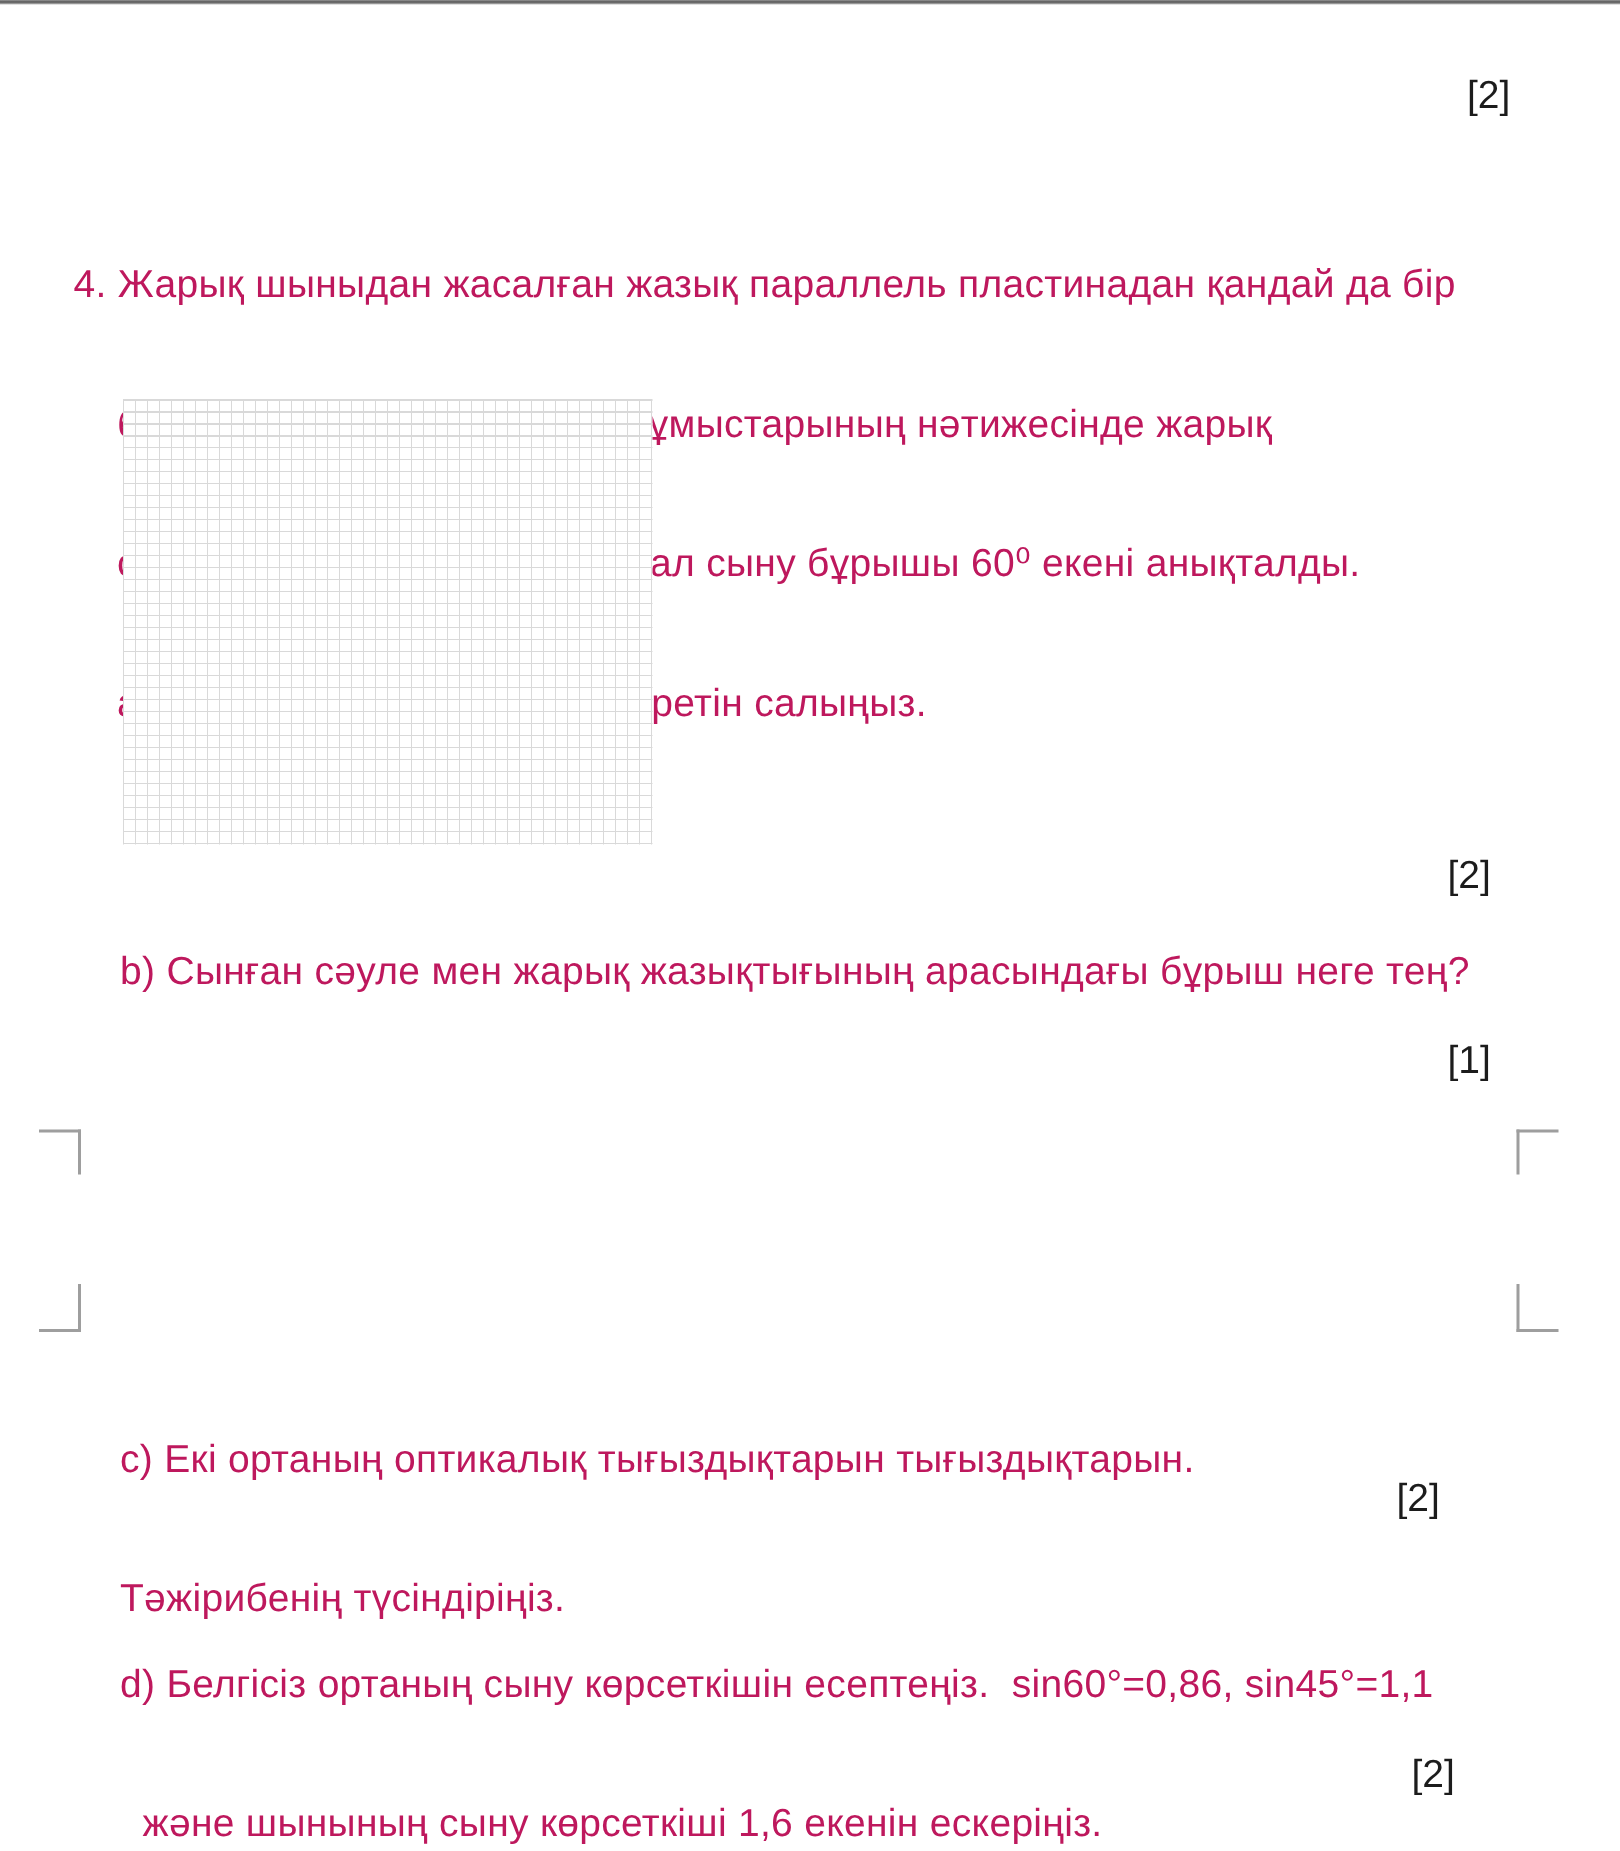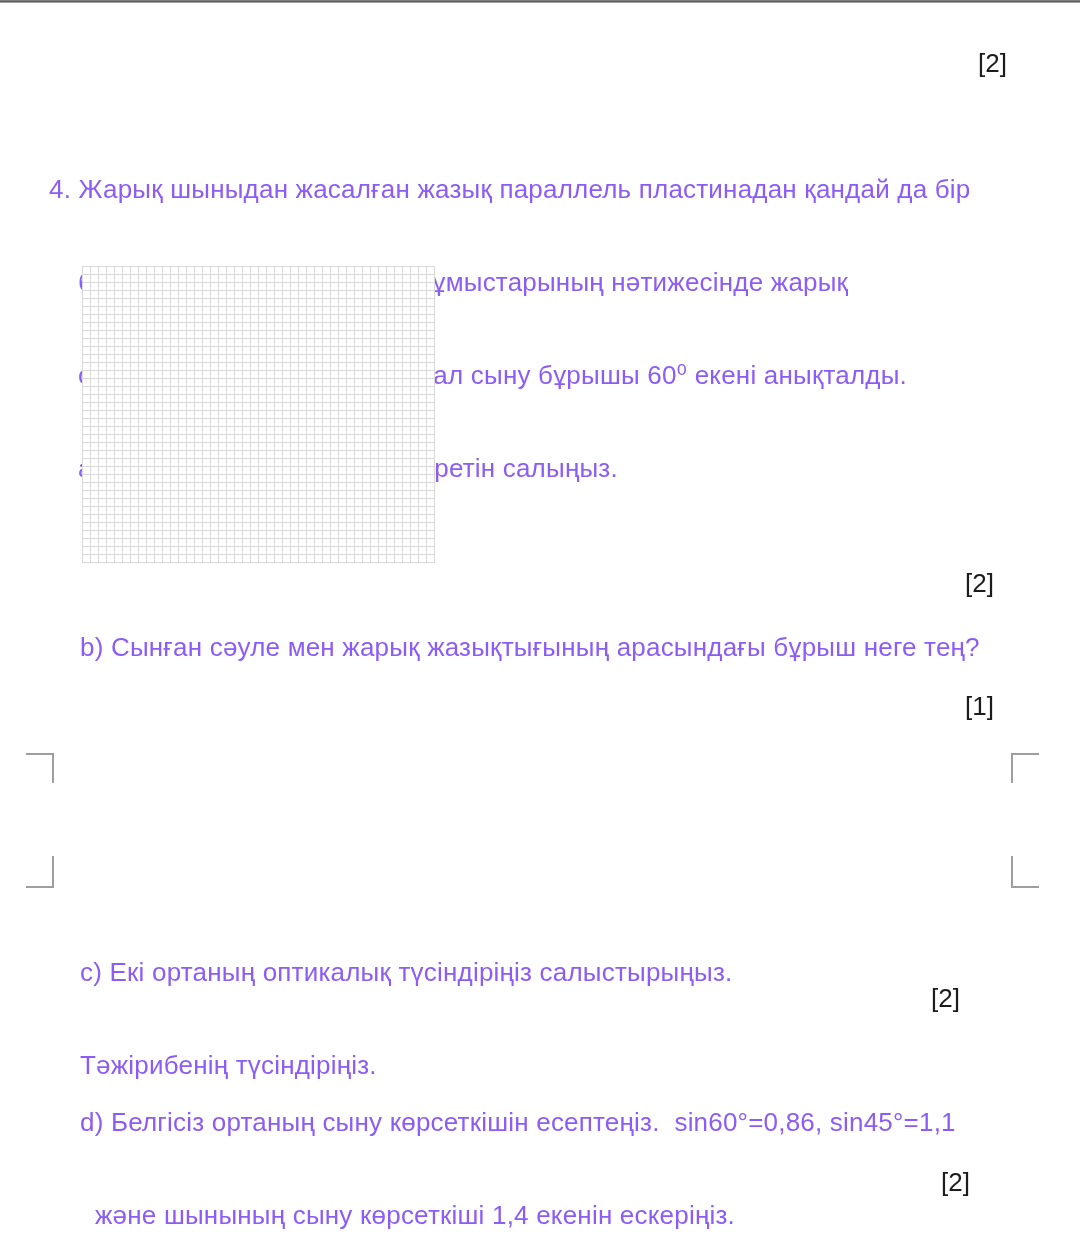--- a/index.html
+++ b/index.html
@@ -10,21 +10,21 @@
     font-family:"Liberation Sans","DejaVu Sans",sans-serif;
     color:#202020;
     overflow:hidden;
   }
   .abs { position:absolute; }
   .txt {
     font-size:26px;
     line-height:31px;
     letter-spacing:0.2px;
     white-space:pre;
-    color:#8b5cf6;
+    color:#be185d;
   }
   .mark {
     font-size:26px;
     line-height:31px;
     color:#1c1c1c;
   }
   .q4line { white-space:pre; }
   .q4line.first { margin-left:-29px; }
   .dline2 { margin-left:15px; }
   .grid {
@@ -67,24 +67,24 @@
 <div class="cm" style="left:1011px;top:753px; width:2px;  height:30px;"></div>
 
 <div class="abs separator"></div>
 
 <div class="cm" style="left:52px;  top:856px; width:2px;  height:32px;"></div>
 <div class="cm" style="left:26px;  top:886px; width:28px; height:2px;"></div>
 <div class="cm" style="left:1011px;top:856px; width:2px;  height:32px;"></div>
 <div class="cm" style="left:1011px;top:886px; width:28px; height:2px;"></div>
 
 <div class="abs txt" style="left:80px; top:895px;">
-  <div>c) Екі ортаның оптикалық түсіндіріңіз салыстырыңыз.</div>
+  <div>c) Екі ортаның оптикалық тығыздықтарын тығыздықтарын.</div>
   <div>Тәжірибенің түсіндіріңіз.</div>
 </div>
 
 <div class="abs mark" style="left:931px; top:983px;">[2]</div>
 
 <div class="abs txt" style="left:80px; top:1045px;">
   <div>d) Белгісіз ортаның сыну көрсеткішін есептеңіз.  sin60°=0,86, sin45°=1,1</div>
-  <div class="dline2">және шынының сыну көрсеткіші 1,4 екенін ескеріңіз.</div>
+  <div class="dline2">және шынының сыну көрсеткіші 1,6 екенін ескеріңіз.</div>
 </div>
 
 <div class="abs mark" style="left:941px; top:1167px;">[2]</div>
 
 </body></html>

